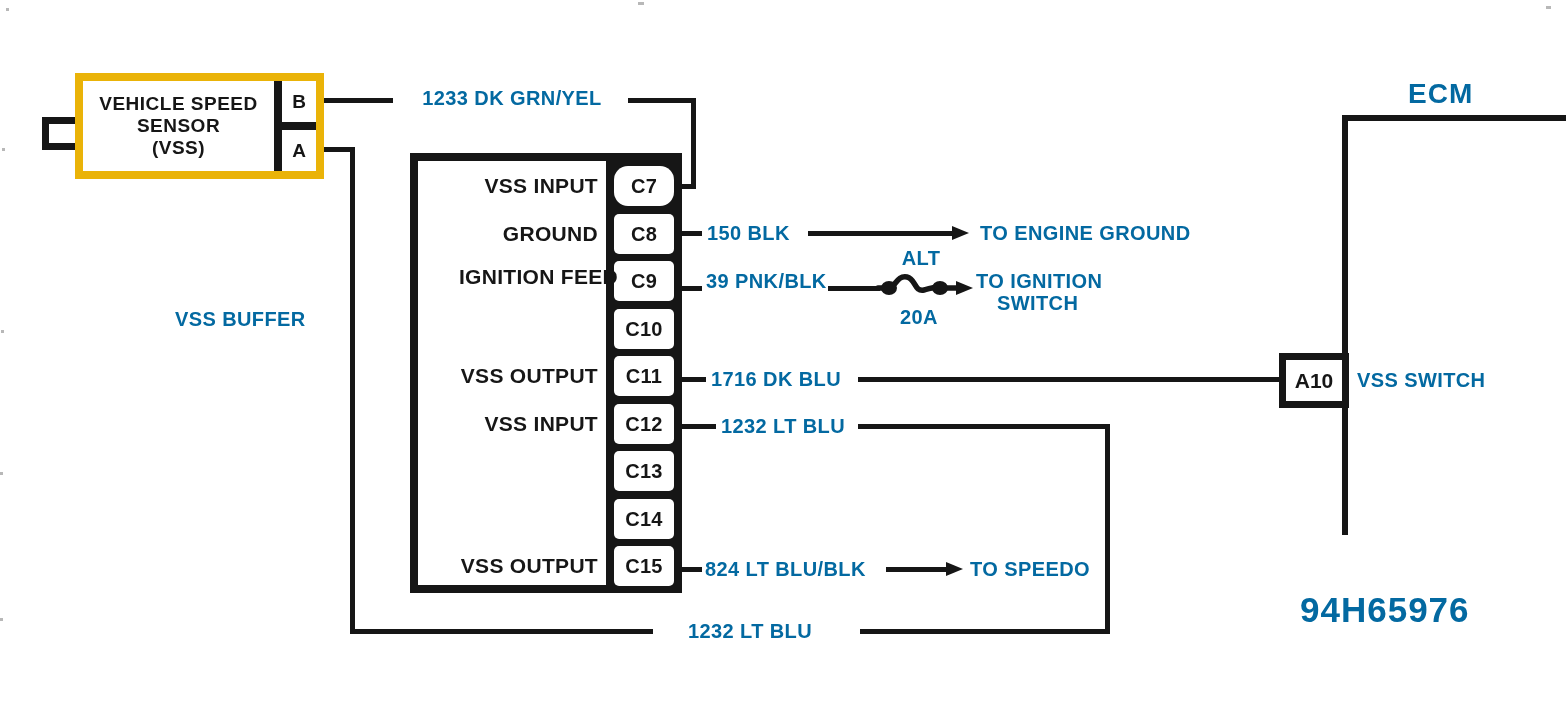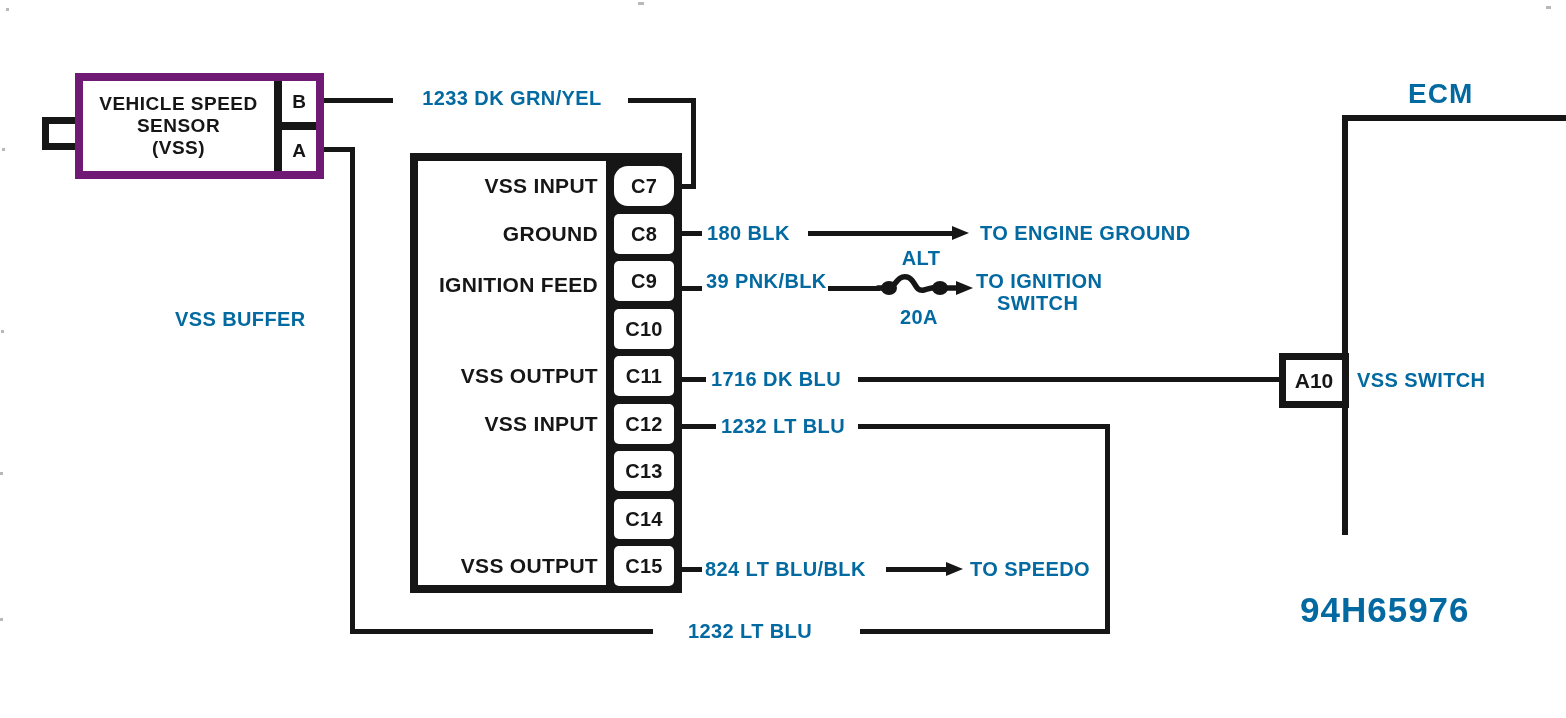--- a/index.html
+++ b/index.html
@@ -10,21 +10,21 @@
   .wire { position:absolute; background:#161616; }
   .lbl  { position:absolute; font-weight:bold; font-size:20px; letter-spacing:0.4px; white-space:nowrap; color:#0369a1; }
   .lbl.center { text-align:center; }
   .arrowhead { position:absolute; width:0; height:0;
     border-top:7px solid transparent; border-bottom:7px solid transparent;
     border-left:17px solid #161616; }
   
   .vss-tab { position:absolute; left:42px; top:117px; width:40px; height:33px;
     border:7px solid #161616; background:#ffffff; box-sizing:border-box; z-index:1; }
   .vss-box { position:absolute; left:75px; top:73px; width:249px; height:106px;
-    border:8px solid #701a75; background:#ffffff; box-sizing:border-box;
+    border:8px solid #eab308; background:#ffffff; box-sizing:border-box;
     display:flex; z-index:2; }
   .vss-name { flex:1; display:flex; flex-direction:column; align-items:center;
     justify-content:center; font-weight:bold; font-size:19px; line-height:22px;
     letter-spacing:0.5px; }
   .vss-pincol { width:42px; border-left:8px solid #161616; display:flex;
     flex-direction:column; box-sizing:border-box; }
   .vss-pin { flex:1; display:flex; align-items:center; justify-content:center;
     font-weight:bold; font-size:19px; }
   .vss-pin.bottom { border-top:8px solid #161616; }
   
@@ -91,27 +91,27 @@
   <div class="pin" style="top:261px;">C9</div>
   <div class="pin" style="top:309px;">C10</div>
   <div class="pin" style="top:356px;">C11</div>
   <div class="pin" style="top:404px;">C12</div>
   <div class="pin" style="top:451px;">C13</div>
   <div class="pin" style="top:499px;">C14</div>
   <div class="pin" style="top:546px;">C15</div>
 
   <div class="fn" style="top:173px;">VSS INPUT</div>
   <div class="fn" style="top:221px;">GROUND</div>
-  <div class="fn" style="top:272px;">IGNITION FEED</div>
+  <div class="fn" style="top:264px;padding-left:20px;">IGNITION FEED</div>
   <div class="fn" style="top:363px;">VSS OUTPUT</div>
   <div class="fn" style="top:411px;">VSS INPUT</div>
   <div class="fn" style="top:553px;">VSS OUTPUT</div>
 
   <div class="wire" style="left:674px; top:231px; width:28px; height:5px;"></div>
-  <div class="lbl" style="left:707px; top:222px;">180 BLK</div>
+  <div class="lbl" style="left:707px; top:222px;">150 BLK</div>
   <div class="wire" style="left:808px; top:231px; width:146px; height:5px;"></div>
   <div class="arrowhead" style="left:952px; top:226px;"></div>
   <div class="lbl" style="left:980px; top:222px;">TO ENGINE GROUND</div>
 
   <div class="wire" style="left:674px; top:286px; width:28px; height:5px;"></div>
   <div class="lbl" style="left:706px; top:270px;">39 PNK/BLK</div>
   <div class="wire" style="left:828px; top:286px; width:52px; height:5px;"></div>
   <svg class="fuse" width="88" height="36" viewBox="0 0 88 36">
     <path d="M2,18 L12,18 C20,18 20,5 31,7 C40,9 38,22 48,20 C55,18.5 58,16 66,18 L86,18" stroke="#161616" stroke-width="5.5" fill="none" stroke-linecap="round"></path>
     <ellipse cx="13" cy="18" rx="8" ry="7" fill="#161616"></ellipse>

